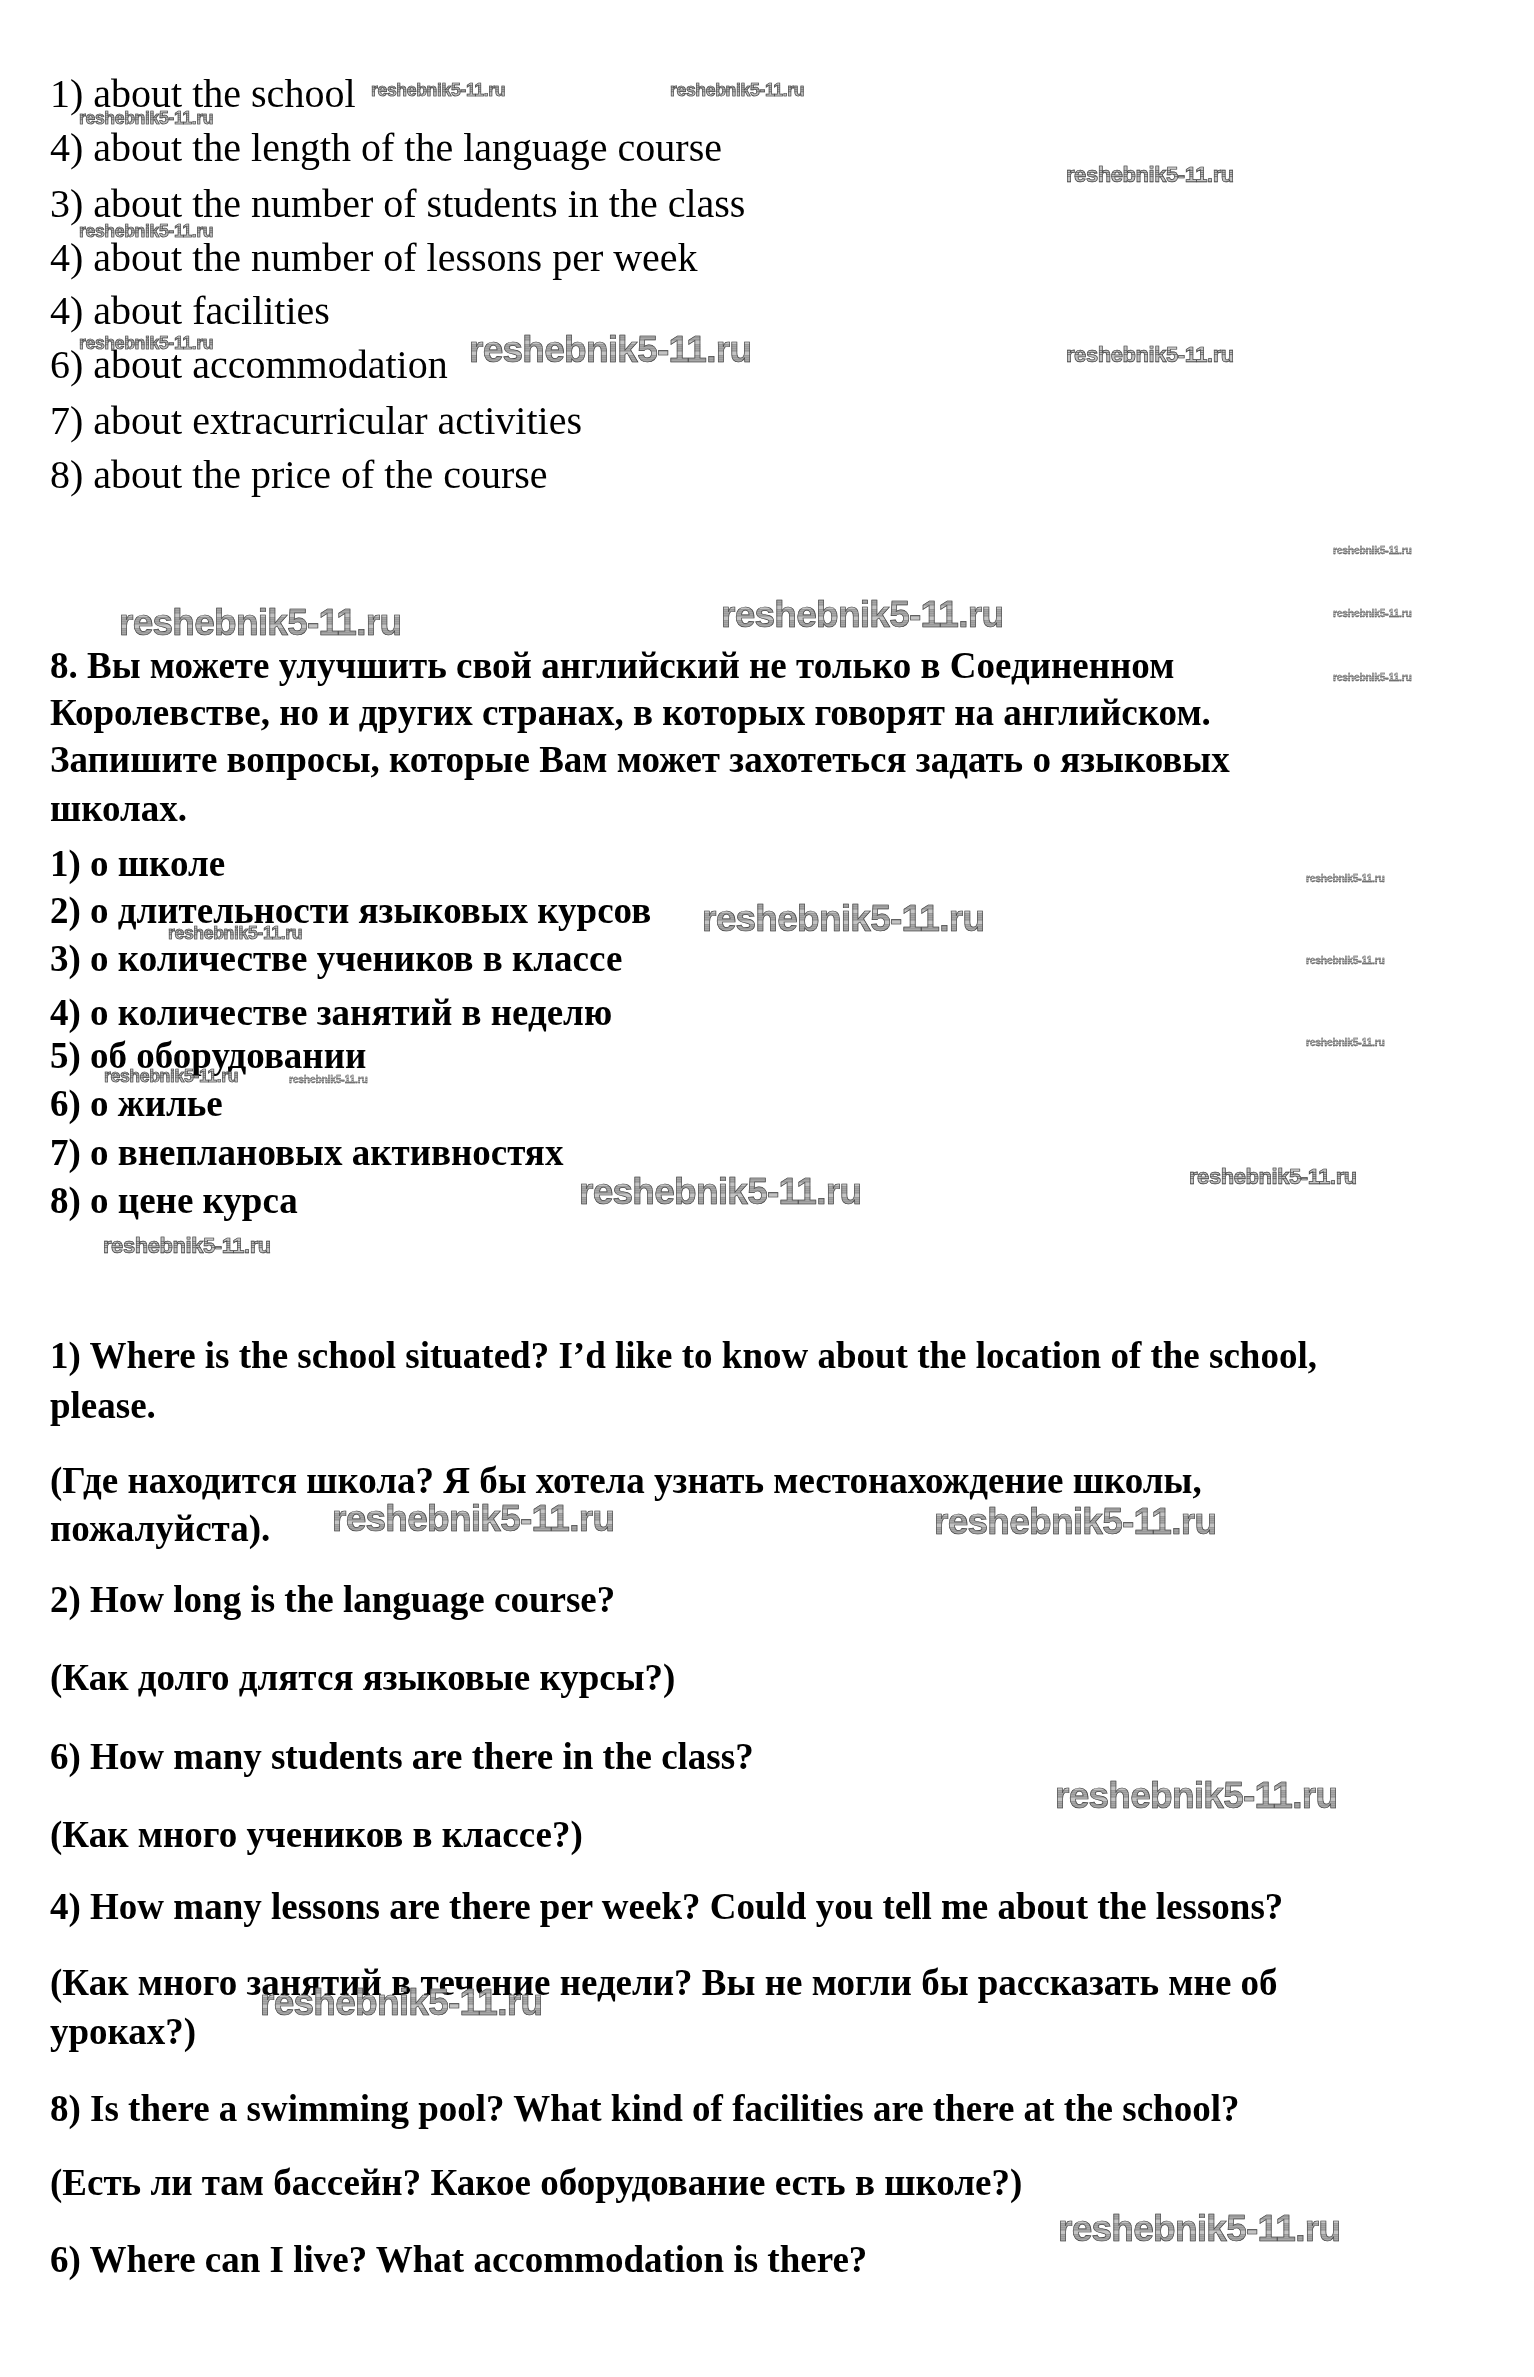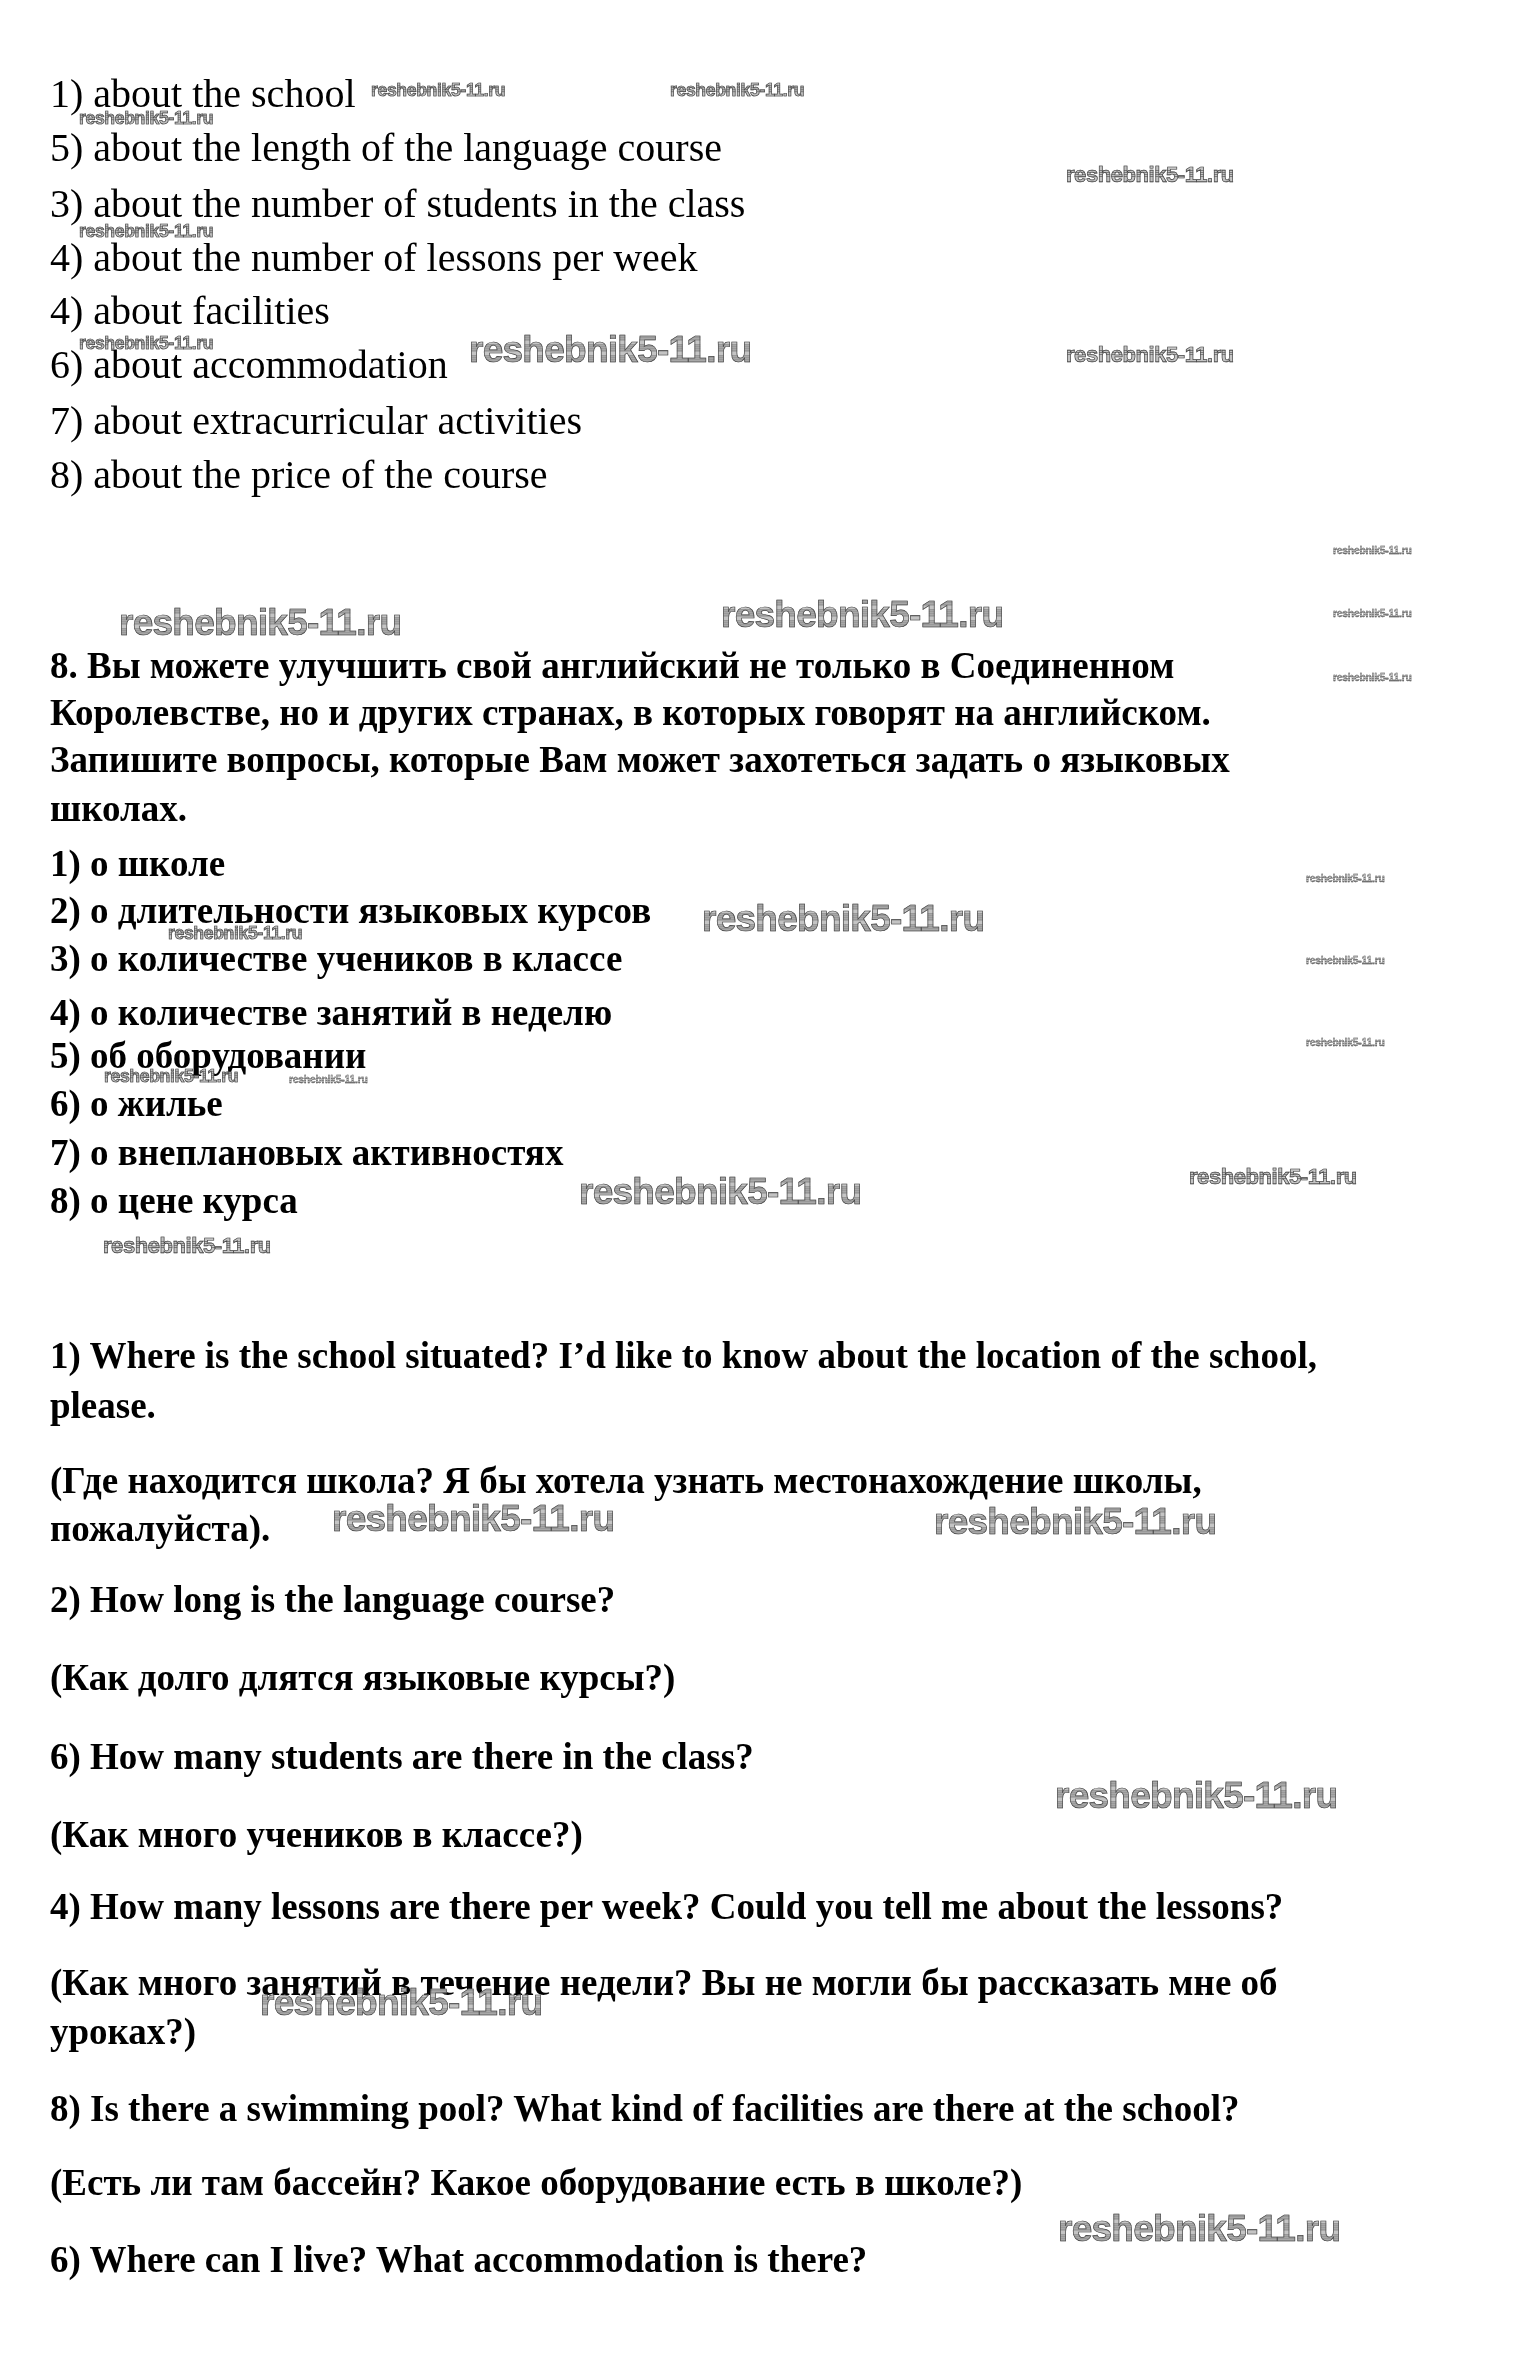--- a/index.html
+++ b/index.html
@@ -36,21 +36,21 @@
   .wm.sm { font-size: 17.6px; }
   .wm.xs { font-size: 10.3px; -webkit-text-stroke: 0.3px #555; }
 </style>
 </head>
 <body>
 
 <div class="page">
 
   <div>
     <div class="ln" style="top:105px">1) about the school</div>
-    <div class="ln" style="top:159px">5) about the length of the language course</div>
+    <div class="ln" style="top:159px">4) about the length of the language course</div>
     <div class="ln" style="top:215px">3) about the number of students in the class</div>
     <div class="ln" style="top:269px">4) about the number of lessons per week</div>
     <div class="ln" style="top:322px">4) about facilities</div>
     <div class="ln" style="top:376px">6) about accommodation</div>
     <div class="ln" style="top:432px">7) about extracurricular activities</div>
     <div class="ln" style="top:486px">8) about the price of the course</div>
   </div>
 
   <div>
     <div class="ln bold" style="top:677px">8. Вы можете улучшить свой английский не только в Соединенном</div>

